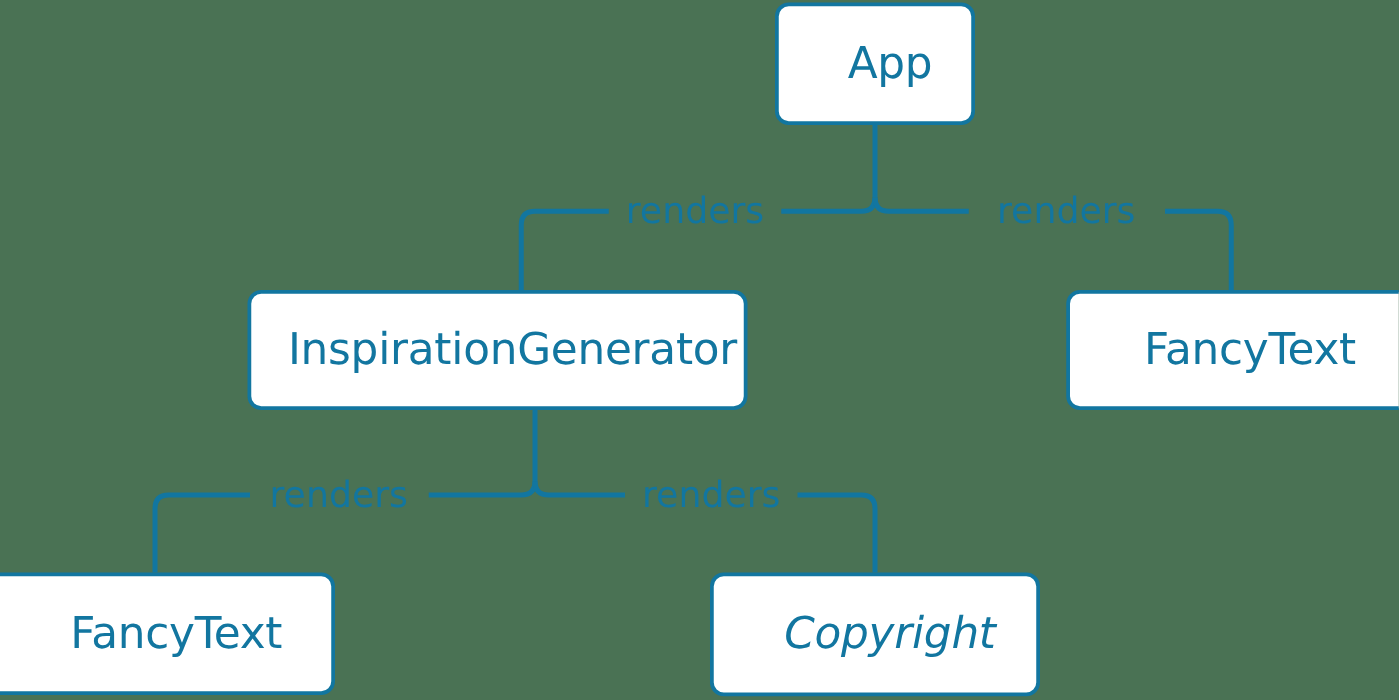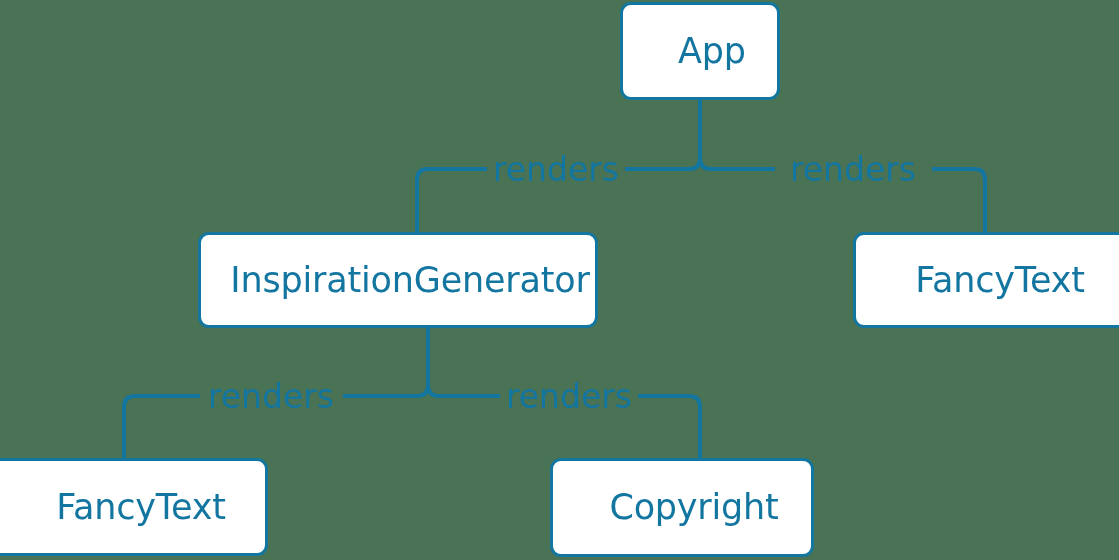--- a/index.html
+++ b/index.html
@@ -46,30 +46,30 @@
   }
   .node-label {
     color: #1276a0;
     line-height: 1;
   }
   
   #node-app        { left: 620px; top: 2px;   width: 160px; height: 98px; }
   #node-inspgen    { left: 198px; top: 232px; width: 400px; height: 96px; }
   #node-fancy-r    { left: 853px; top: 232px; width: 270px; height: 96px; }
   #node-fancy-bl   { left: -10px; top: 458px; width: 278px; height: 98px; }
-  #node-copyright  { left: 550px; top: 458px; width: 264px; height: 99px; }
+  #node-copyright  { left: 568px; top: 458px; width: 264px; height: 99px; font-style: italic; }
 
   #node-fancy-r  { border-top-right-radius: 0; border-bottom-right-radius: 0; }
   #node-fancy-bl { border-top-left-radius: 0;  border-bottom-left-radius: 0; }
 
   .edge-label {
     position: absolute;
     color: #1276a0;
     font-family: "DejaVu Sans", sans-serif;
-    font-size: 33px;
+    font-size: 29px;
     font-weight: 400;
     white-space: nowrap;
     transform: translate(-50%, -50%);
     z-index: 3;
     line-height: 1;
   }
   #label-app-inspgen  { left: 556px; top: 169px; }
   #label-app-fancy    { left: 853px; top: 169px; }
   #label-ig-fancy     { left: 271px; top: 396px; }
   #label-ig-copy      { left: 569px; top: 396px; }

